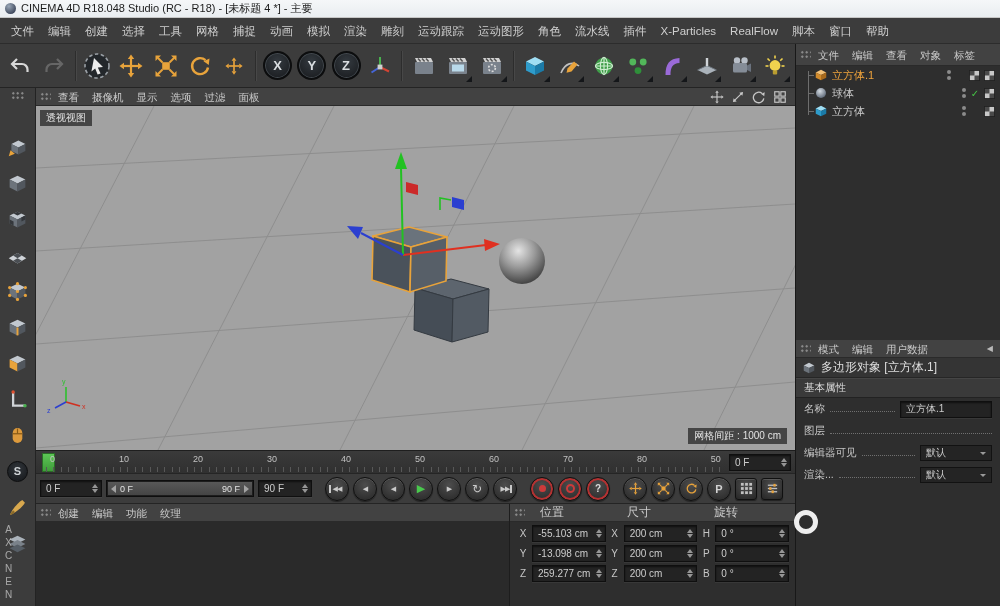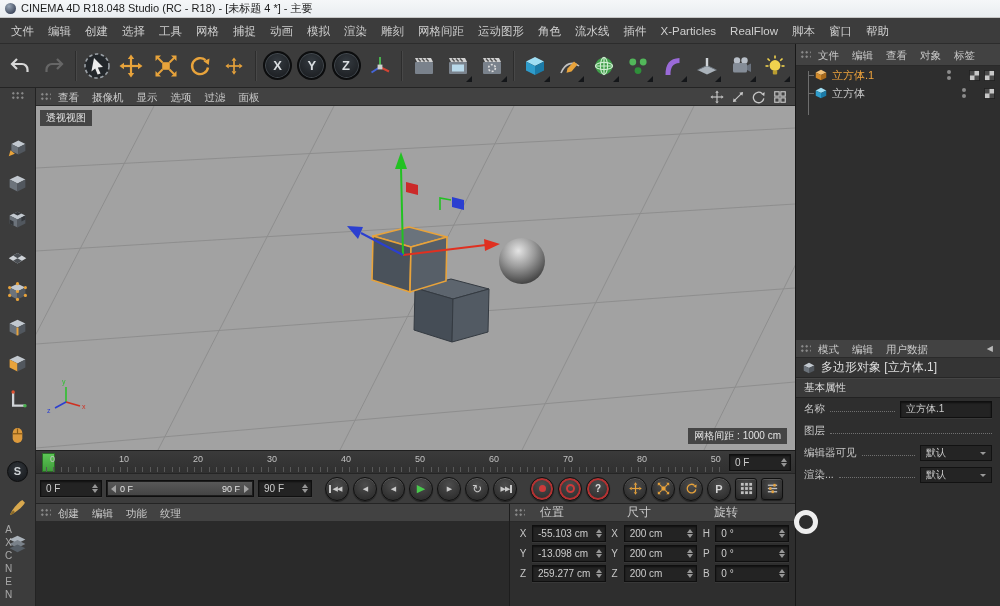--- a/index.html
+++ b/index.html
@@ -406,21 +406,21 @@
       <span class="mi">编辑</span>
       <span class="mi">创建</span>
       <span class="mi">选择</span>
       <span class="mi">工具</span>
       <span class="mi">网格</span>
       <span class="mi">捕捉</span>
       <span class="mi">动画</span>
       <span class="mi">模拟</span>
       <span class="mi">渲染</span>
       <span class="mi">雕刻</span>
-      <span class="mi">网格间距</span>
+      <span class="mi">运动跟踪</span>
       <span class="mi">运动图形</span>
       <span class="mi">角色</span>
       <span class="mi">流水线</span>
       <span class="mi">插件</span>
       <span class="mi">X-Particles</span>
       <span class="mi">RealFlow</span>
       <span class="mi">脚本</span>
       <span class="mi">窗口</span>
       <span class="mi">帮助</span>
   </div>
@@ -918,20 +918,37 @@
                 <use href="#i-checker-tag"></use>
               </svg>
             <svg class="ic12">
                 <use href="#i-checker-tag"></use>
               </svg>
           </span>
         </div>
         <div class="orow">
           <span class="stub"></span>
           <svg class="ic14">
+              <use href="#i-sphere-obj"></use>
+            </svg>
+          <span class="oname">球体</span>
+          <span class="oright">
+            <span class="visdots">
+                <i></i>
+                <i></i>
+              </span>
+            <span class="ocheck">✓</span>
+            <svg class="ic12">
+                <use href="#i-checker-tag"></use>
+              </svg>
+          </span>
+        </div>
+        <div class="orow">
+          <span class="stub"></span>
+          <svg class="ic14">
               <use href="#i-cube-blue"></use>
             </svg>
           <span class="oname">立方体</span>
           <span class="oright">
             <span class="visdots">
                 <i></i>
                 <i></i>
               </span>
             <span class="ocheck"></span>
             <svg class="ic12">

